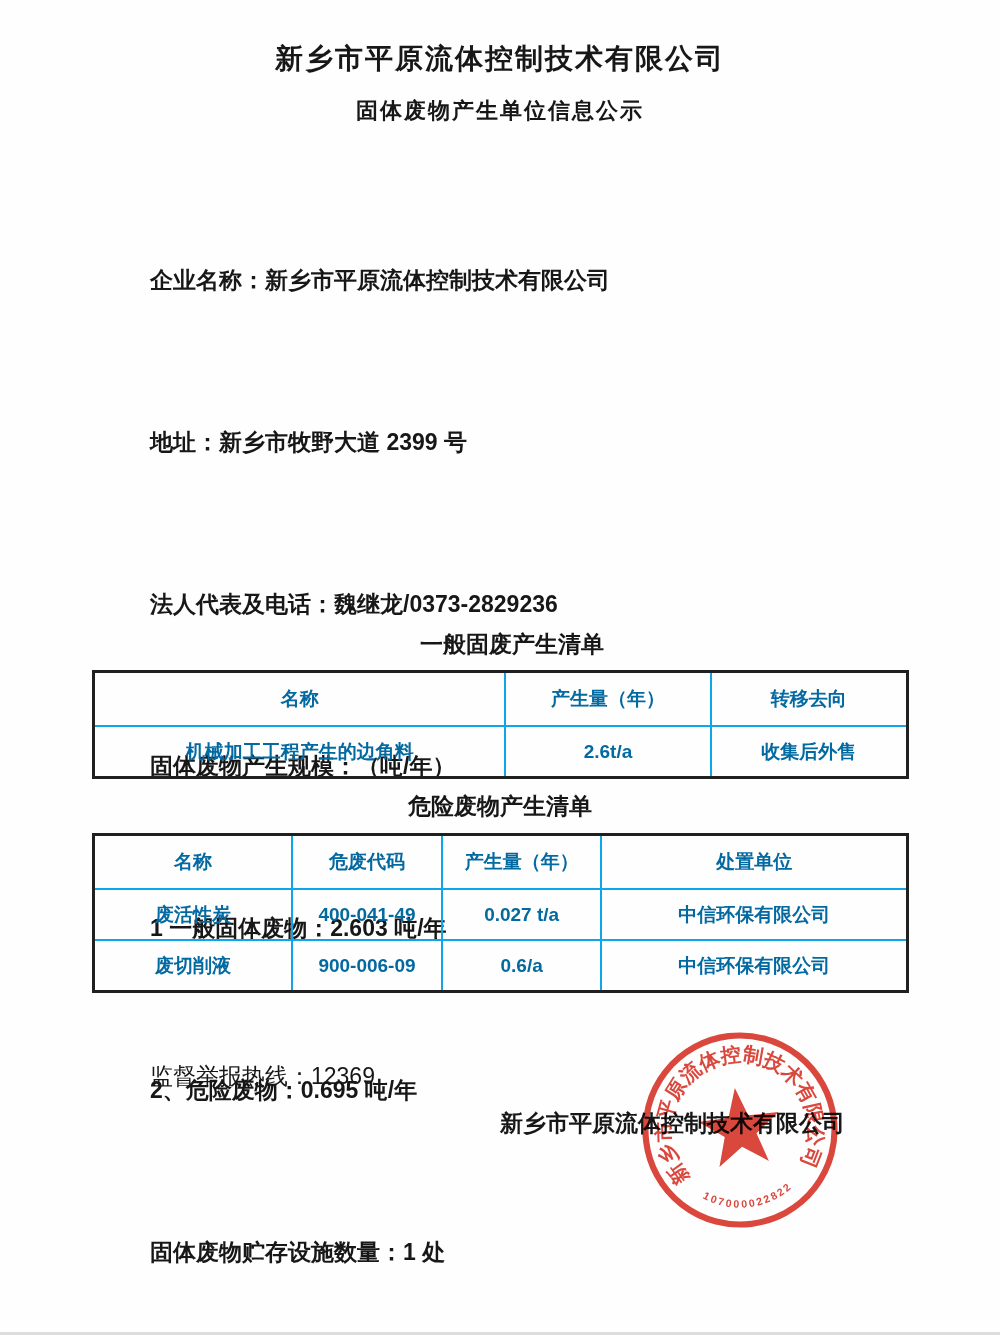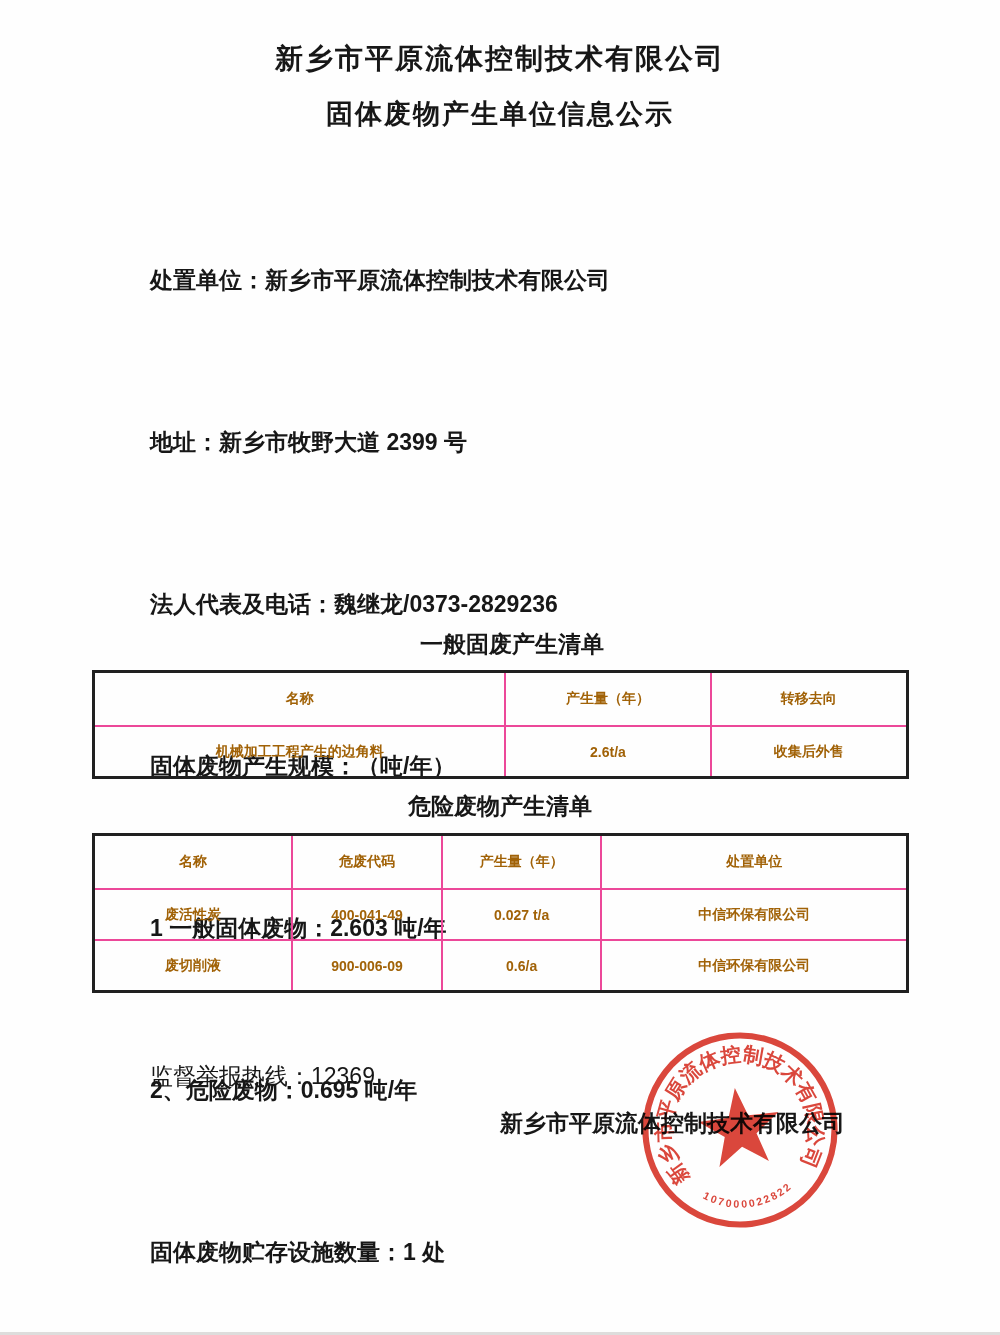--- a/index.html
+++ b/index.html
@@ -2,42 +2,42 @@
 <html><head>
 <meta charset="utf-8">
 <style>
   html,body { margin:0; padding:0; background:#ffffff; }
   .doc {
     position:relative; width:1000px; height:1335px; background:#fefefe;
     font-family:"Liberation Sans", sans-serif; color:#171717; overflow:hidden;
   }
   .center-line { position:absolute; left:0; width:100%; text-align:center; font-weight:700; }
   .page-title    { top:40px;  font-size:28px; letter-spacing:2px; }
-  .page-subtitle { top:96px;  font-size:27px; letter-spacing:2px; }
+  .page-subtitle { top:96px;  font-size:22px; letter-spacing:2px; }
 
   .info-block {
     position:absolute; top:145px; left:150px;
     font-size:23px; font-weight:700; line-height:54px; white-space:pre;
   }
 
   .tbl-heading { position:absolute; left:0; width:100%; text-align:center;
                  font-size:23px; font-weight:700; }
   .gt-heading { top:629px;padding-left:12px; }
   .ht-heading { top:791px; }
 
   table.sheet {
     position:absolute; left:92px; width:817px;
     border-collapse:collapse; table-layout:fixed;
     border:3px solid #202020;
   }
   #general-table { top:670px; }
   #hazard-table  { top:833px; }
   table.sheet th, table.sheet td {
-    border:2px solid #ec4899; text-align:center; vertical-align:middle;
-    font-size:14px; font-weight:700; padding:0; color:#a16207;
+    border:2px solid #0ea5e9; text-align:center; vertical-align:middle;
+    font-size:19px; font-weight:700; padding:0; color:#0369a1;
   }
   table.sheet th { height:52px; }
   table.sheet td { height:49px; }
 
   .hotline { position:absolute; top:1061px; left:150px;
              font-size:23px; font-weight:400; white-space:pre; }
 
   .sign-block { position:absolute; top:1108px; right:155px; text-align:right;
                 font-size:23px; font-weight:700; }
   .sign-block .date-line { margin-top:27px; white-space:pre; letter-spacing:1px; }
@@ -54,21 +54,21 @@
 </style>
 </head>
 <body>
 
 <div class="doc">
 
   <div class="center-line page-title">新乡市平原流体控制技术有限公司</div>
   <div class="center-line page-subtitle">固体废物产生单位信息公示</div>
 
   <div class="info-block">
-    <div>处置单位：新乡市平原流体控制技术有限公司</div>
+    <div>企业名称：新乡市平原流体控制技术有限公司</div>
     <div>地址：新乡市牧野大道 2399 号</div>
     <div>法人代表及电话：魏继龙/0373-2829236</div>
     <div>固体废物产生规模：（吨/年）</div>
     <div>1 一般固体废物：2.603 吨/年</div>
     <div>2、危险废物：0.695 吨/年</div>
     <div>固体废物贮存设施数量：1 处</div>
     
     
   </div>
 

